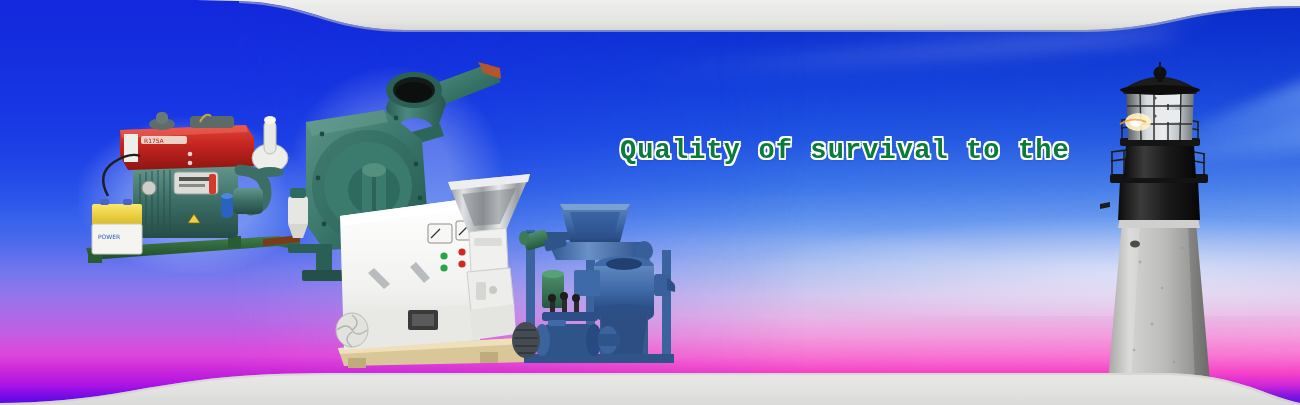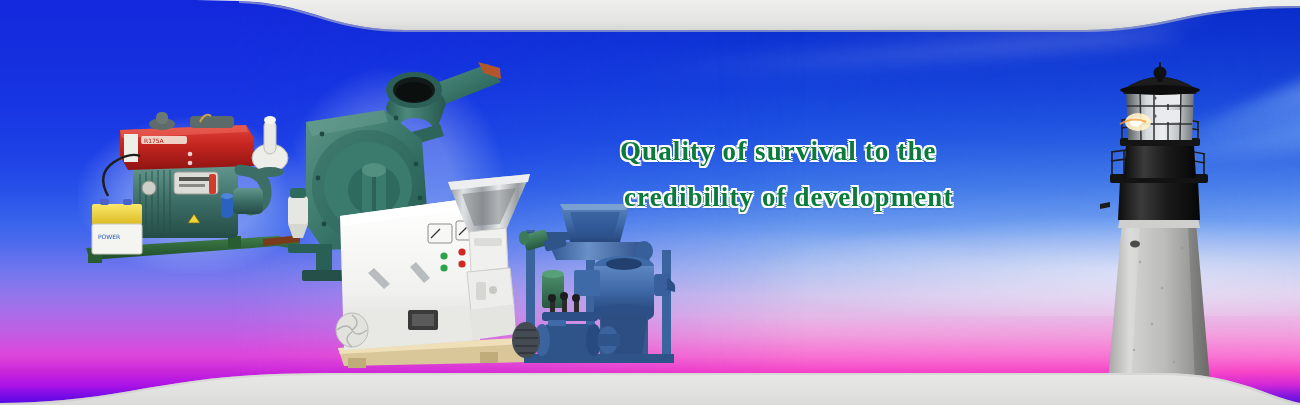--- a/index.html
+++ b/index.html
@@ -107,21 +107,21 @@
   
   .wave{position:absolute;left:0;width:1300px;pointer-events:none;}
   .wave-top{top:0;height:48px;}
   .wave-bottom{bottom:0;height:48px;}
 
   
   .headline{
     position:absolute;
     left:620px;top:128px;
     width:460px;
-    font-family:Liberation Serif, serif;
+    font-family:Liberation Mono, monospace;
     font-size:27px;
     font-weight:bold;
     line-height:46px;
     letter-spacing:1.1px;
     color:#0c7a3d;
     text-shadow:
       -1.6px -1.6px 0 #ffffff,
        1.6px -1.6px 0 #ffffff,
       -1.6px  1.6px 0 #ffffff,
        1.6px  1.6px 0 #ffffff,
@@ -546,21 +546,20 @@
 
       <line x1="60" y1="11" x2="60" y2="-16" stroke="#161616" stroke-width="1.8"></line>
 
       <path d="M10 140 l-10 2 l0 5 l10 -2 Z" fill="#1c1c1c"></path>
     </svg>
 
   </div>
 
   <div class="headline">
     <div class="l1">Quality of survival to the</div>
-    <div class="l2">credibility of development</div>
   </div>
 
   <svg class="wave wave-top" width="1300" height="48" viewBox="0 0 1300 48" preserveAspectRatio="none">
     <defs>
       <linearGradient id="wgray" x1="0" y1="0" x2="0" y2="1">
         <stop offset="0" stop-color="#efefee"></stop>
           <stop offset=".7" stop-color="#e4e4e2"></stop>
           <stop offset="1" stop-color="#d8d8d6"></stop>
       </linearGradient>
     </defs>

